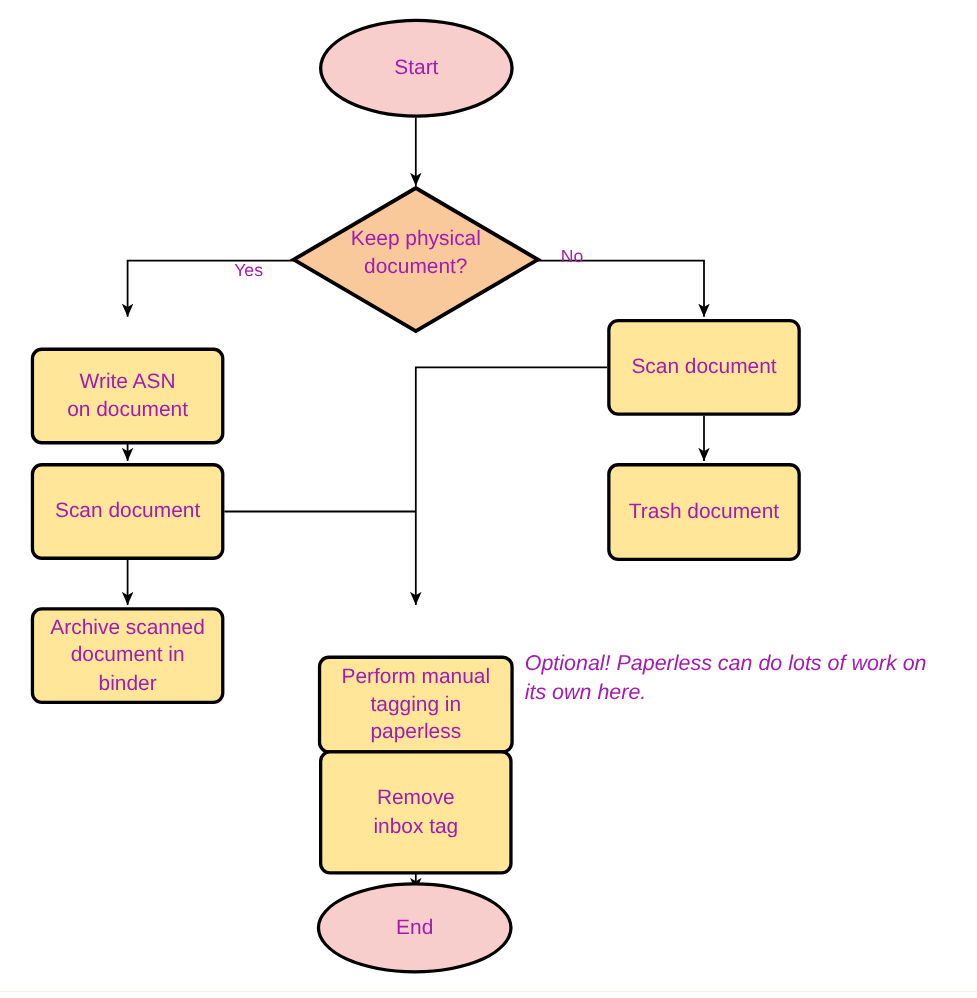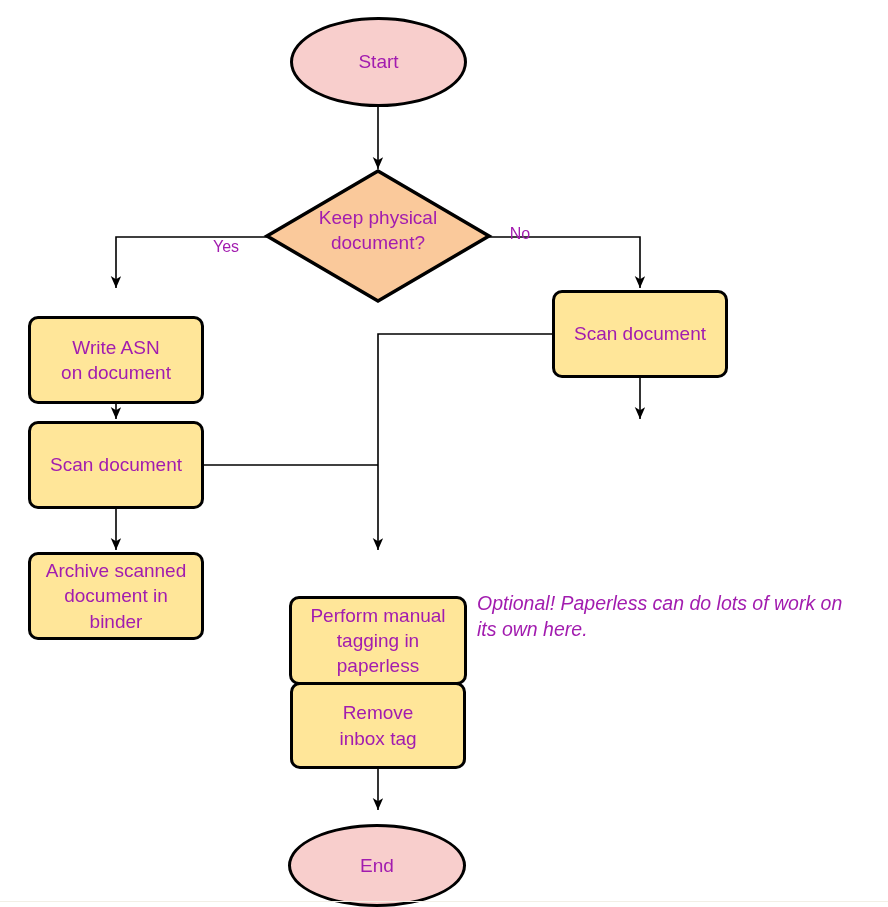--- a/index.html
+++ b/index.html
@@ -122,28 +122,29 @@
 on document</div>
 
   <div class="node process" style="left:28px; top:421px; width:176px; height:88px;">Scan document</div>
 
   <div class="node process" style="left:28px; top:552px; width:176px; height:88px;">Archive scanned
 document in
 binder</div>
 
   <div class="node process" style="left:552px; top:290px; width:176px; height:88px;">Scan document</div>
 
+  <div class="node process" style="left:552px; top:421px; width:176px; height:89px;">Trash document</div>
 
   <div class="node process" style="left:289px; top:552px; width:178px; height:89px;margin-top:44px;">Perform manual
 tagging in
 paperless</div>
 
   <div class="note" style="left:477px; top:591px; width:430px;">Optional! Paperless can do lots of work on
 its own here.</div>
 
-  <div class="node process" style="left:290px; top:682px; width:176px; height:87px;">Remove
+  <div class="node process" style="left:290px; top:682px; width:176px; height:113px;">Remove
 inbox tag</div>
 
-  <div class="node terminal" style="left:288px; top:824px; width:178px; height:83px;">End</div>
+  <div class="node terminal" style="left:288px; top:802px; width:178px; height:83px;">End</div>
 
   <div class="bottom-rule"></div>
 
 </div>
 
 </body></html>

